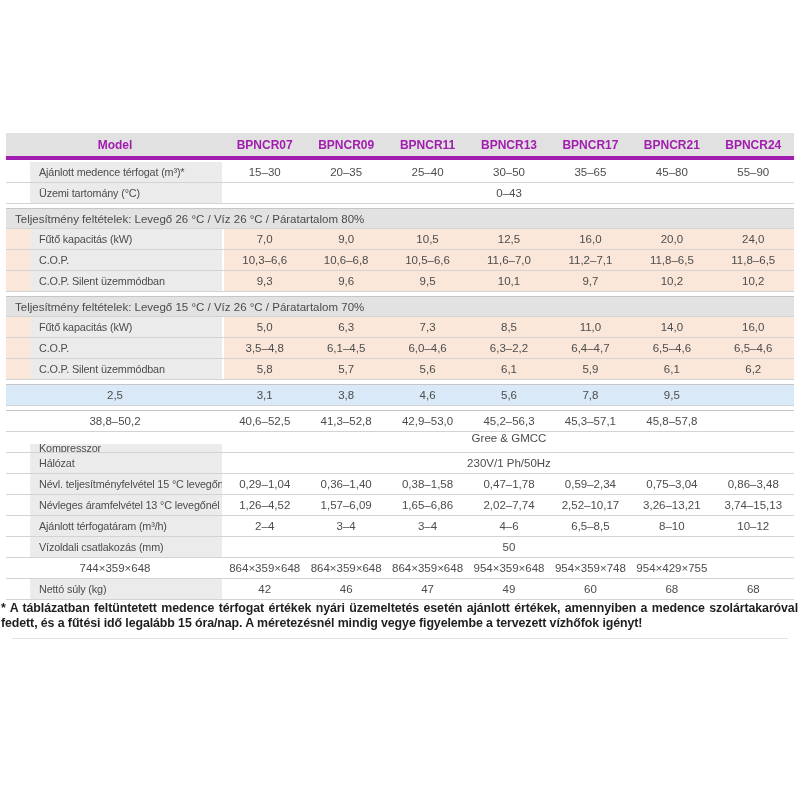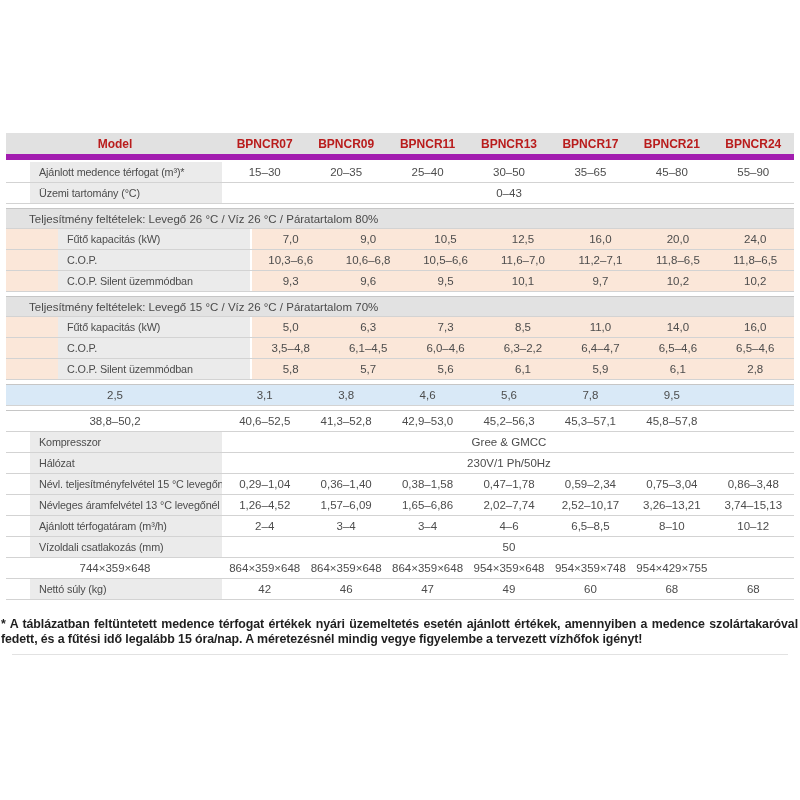--- a/index.html
+++ b/index.html
@@ -10,51 +10,51 @@
   }
   .content { position:absolute; top:133px; left:0; width:800px; }
   .spec-table { margin:0 6px; }
 
   .trow {
     display:grid; grid-template-columns:218px repeat(7, 1fr);
     align-items:stretch; height:21px; box-sizing:border-box;
     border-bottom:1px solid var(--row-border);
     font-size:11.5px; color:var(--text); background:#ffffff;
   }
-  .trow.bg-peach { background:var(--peach-bg);padding-left:28px; }
+  .trow.bg-peach { background:var(--peach-bg); }
   .trow.bg-blue  { background:var(--blue-bg); }
 
   .trow.header {
     height:27px; background:var(--header-bg);
-    font-weight:bold; font-size:12px; color:#b91c1c;
-    border-bottom:6px solid #a21caf;
+    font-weight:bold; font-size:12px; color:#a21caf;
+    border-bottom:4px solid #a21caf;
   }
   .trow.header .hcell { display:flex; align-items:center; justify-content:center; }
 
   .cell { display:flex; align-items:center; justify-content:center; text-align:center; }
   .cell.label {
     justify-content:flex-start; text-align:left; padding-left:9px;
     background:var(--label-bg); border-right:2px solid #ffffff;
     box-sizing:border-box; font-size:10.8px; letter-spacing:-0.15px;
     white-space:nowrap; overflow:hidden;margin-left:24px;
   }
   .cell.spanval { grid-column:2 / -1; }
 
   .header-gap { height:2px; background:#ffffff; }
   .divider { height:4px; background:#ffffff; border-bottom:1px solid #c6c6c6; }
 
   .section-row {
     height:20px; line-height:20px; background:var(--section-bg);
-    padding-left:23px; font-size:11.5px; color:#4a4a4a;
+    padding-left:9px; font-size:11.5px; color:#4a4a4a;
     border-bottom:1px solid var(--row-border); box-sizing:border-box;
     white-space:nowrap; overflow:hidden;
   }
 
   .footnote {
-    margin:16px 0 0 0; padding:1px 2px 5px 1px;
+    margin:0 0 0 0; padding:1px 2px 5px 1px;
     font-size:12.4px; font-weight:bold; color:#1f1f1f;
     line-height:15px; text-align:justify; letter-spacing:-0.1px;
   }
   .bottom-rule { margin:2px 12px 0 12px; border-bottom:1px solid #e2e2e2; }
 </style>
 </head>
 <body>
 
 <div class="content">
   <div class="spec-table">
@@ -139,21 +139,21 @@
           <div class="cell">6,5–4,6</div>
         </div>
         <div class="trow bg-peach">
           <div class="cell label">C.O.P. Silent üzemmódban</div>
           <div class="cell">5,8</div>
           <div class="cell">5,7</div>
           <div class="cell">5,6</div>
           <div class="cell">6,1</div>
           <div class="cell">5,9</div>
           <div class="cell">6,1</div>
-          <div class="cell">2,8</div>
+          <div class="cell">6,2</div>
         </div>
         <div class="divider"></div>
         <div class="trow bg-blue">
           <div class="cell">2,5</div>
           <div class="cell">3,1</div>
           <div class="cell">3,8</div>
           <div class="cell">4,6</div>
           <div class="cell">5,6</div>
           <div class="cell">7,8</div>
           <div class="cell">9,5</div>
@@ -162,22 +162,22 @@
         <div class="trow bg-white">
           <div class="cell">38,8–50,2</div>
           <div class="cell">40,6–52,5</div>
           <div class="cell">41,3–52,8</div>
           <div class="cell">42,9–53,0</div>
           <div class="cell">45,2–56,3</div>
           <div class="cell">45,3–57,1</div>
           <div class="cell">45,8–57,8</div>
         </div>
         <div class="trow bg-white">
+          <div class="cell spanval">Gree &amp; GMCC</div>
           <div class="cell label">Kompresszor</div>
-          <div class="cell spanval">Gree &amp; GMCC</div>
         </div>
         <div class="trow bg-white">
           <div class="cell label">Hálózat</div>
           <div class="cell spanval">230V/1 Ph/50Hz</div>
         </div>
         <div class="trow bg-white">
           <div class="cell label">Névl. teljesítményfelvétel 15 °C levegőnél (kW)</div>
           <div class="cell">0,29–1,04</div>
           <div class="cell">0,36–1,40</div>
           <div class="cell">0,38–1,58</div>

